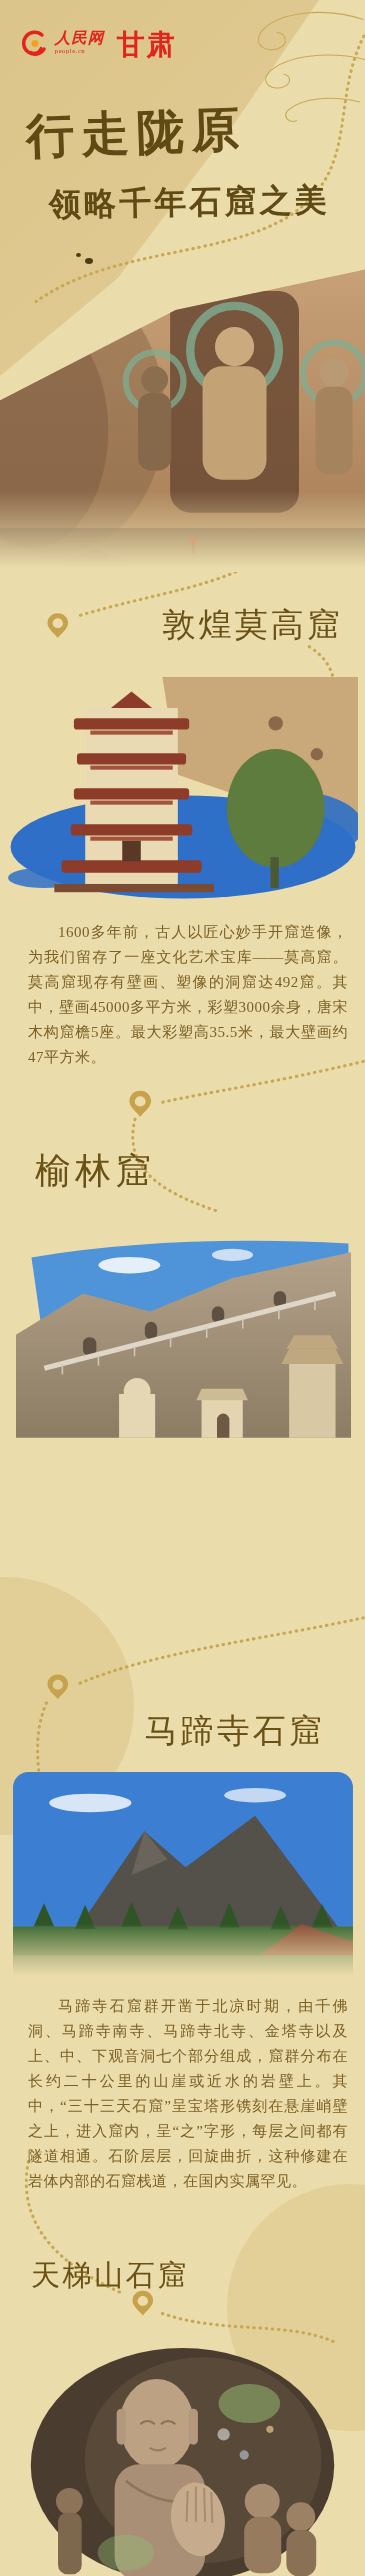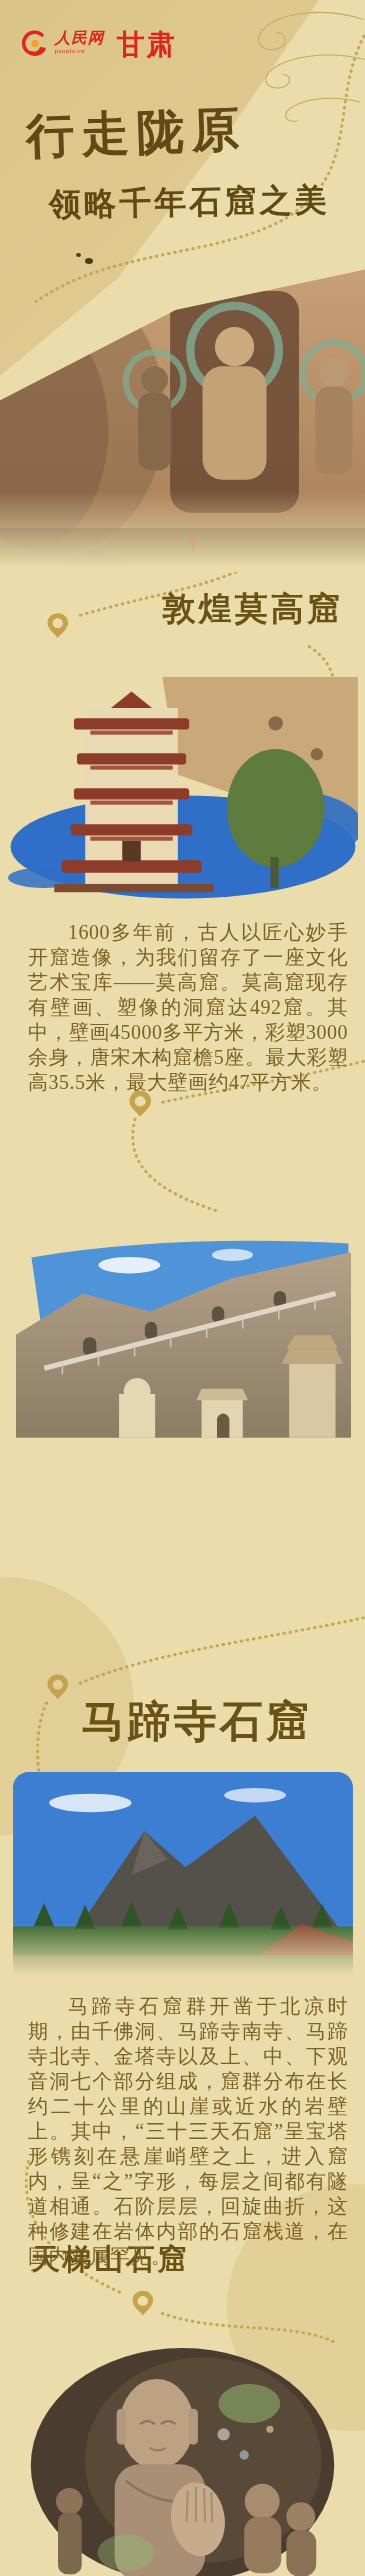--- a/index.html
+++ b/index.html
@@ -23,24 +23,24 @@
   .brand-mark{width:28px;height:28px;}
   .brand-col{display:flex;flex-direction:column;line-height:1;}
   .brand-name{font-size:15.5px;font-weight:bold;color:#e1251b;letter-spacing:1px;font-style:italic;}
   .brand-domain{font-size:6.7px;color:#e1251b;margin-top:2.1px;letter-spacing:0.5px;}
   .brand-region{font-size:28px;font-weight:bold;color:#e1251b;margin-left:5.2px;line-height:1.1;letter-spacing:2.1px;}
   
   .main-title-1{left:26px;top:101px;font-size:48px;font-weight:bold;color:#5f4a15;letter-spacing:7.2px;transform:rotate(-2deg);}
   .main-title-2{left:49px;top:181px;font-size:32px;font-weight:bold;color:#5f4a15;letter-spacing:3.1px;transform:rotate(-1deg);}
   .ink-dot{background:#4a3c14;border-radius:50%;}
   
-  .sec-title{font-weight:bold;color:#6a5217;white-space:nowrap;}
+  .sec-title{font-weight:normal;color:#6a5217;white-space:nowrap;margin-top:16px;}
   
   .body-text{
-    width:320px;font-size:20px;line-height:25px;color:#7c6124;
+    width:320px;font-size:15px;line-height:25px;color:#7c6124;
     text-align:justify;text-indent:2em;letter-spacing:0.5px;
   }
   
   .photo{overflow:visible;}
   .fade-bottom:after{
     content:"";position:absolute;left:0;right:0;bottom:0;height:26%;
     background:linear-gradient(to bottom,rgba(235,220,171,0) 0%,#ebdcab 95%);
   }
   .hero-wrap{
     left:0;top:260px;width:366px;height:312px;
@@ -160,20 +160,21 @@
       <rect x="160" y="104" width="160" height="8" fill="#a4543b"></rect>
       <rect x="160" y="172" width="160" height="8" fill="#a4543b"></rect>
       <rect x="160" y="240" width="160" height="8" fill="#a4543b"></rect>
       <rect x="160" y="310" width="160" height="8" fill="#a4543b"></rect>
       <rect x="222" y="318" width="36" height="40" fill="#5a3826"></rect>
       <rect x="90" y="402" width="310" height="16" fill="#7a4a33"></rect>
     </svg>
   </div>
   <div class="abs body-text" style="left:28px;top:920px;">1600多年前，古人以匠心妙手开窟造像，为我们留存了一座文化艺术宝库——莫高窟。莫高窟现存有壁画、塑像的洞窟达492窟。其中，壁画45000多平方米，彩塑3000余身，唐宋木构窟檐5座。最大彩塑高35.5米，最大壁画约47平方米。</div>
 
+  <div class="abs sec-title" style="left:35px;top:1131px;font-size:36px;letter-spacing:4.1px;">榆林窟</div>
   <div class="abs photo" style="left:15.5px;top:1234px;width:335px;height:204px;">
     <svg width="335" height="204" viewBox="0 0 650 395">
       <defs>
         <linearGradient id="cliffg" x1="0" y1="0" x2="0" y2="1">
           <stop offset="0" stop-color="#b3a289"></stop>
             <stop offset="1" stop-color="#8d7c64"></stop>
         </linearGradient>
       </defs>
       <path d="M30,45 Q300,0 645,18 L645,170 Q380,120 50,185 Z" fill="#4f93d8"></path>
       <ellipse cx="220" cy="60" rx="60" ry="16" fill="#ffffff" opacity=".85"></ellipse>
@@ -198,21 +199,21 @@
       <circle cx="235" cy="305" r="26" fill="#e6d7b4"></circle>
       <rect x="360" y="320" width="80" height="75" fill="#e3d4b2"></rect>
       <path d="M350,322 L450,322 L440,300 L360,300 Z" fill="#cdbb94"></path>
       <rect x="530" y="250" width="90" height="145" fill="#d9c8a4"></rect>
       <path d="M515,252 L635,252 L620,222 L530,222 Z" fill="#bfa87f"></path>
       <path d="M525,222 L625,222 L610,196 L540,196 Z" fill="#bfa87f"></path>
       <path d="M390,360 a12,12 0 0 1 24,0 v35 h-24 Z" fill="#6e5a43"></path>
     </svg>
   </div>
 
-  <div class="abs sec-title" style="right:54px;top:1693px;font-size:43px;letter-spacing:3.1px;">马蹄寺石窟</div>
+  <div class="abs sec-title" style="right:41px;top:1693px;font-size:33px;letter-spacing:3.1px;">马蹄寺石窟</div>
   <div class="abs photo fade-bottom" style="left:13px;top:1772px;width:340px;height:206px;">
     <svg width="340" height="206" viewBox="0 0 660 400">
       <rect x="0" y="0" width="660" height="400" rx="30" fill="#3c7ed2"></rect>
       <ellipse cx="150" cy="60" rx="80" ry="18" fill="#ffffff" opacity=".8"></ellipse>
       <ellipse cx="470" cy="45" rx="60" ry="14" fill="#ffffff" opacity=".7"></ellipse>
       <polygon points="60,400 255,115 335,185 470,85 660,340 660,400" fill="#54504a"></polygon>
       <polygon points="255,115 300,170 230,200" fill="#6a645c"></polygon>
       <rect x="0" y="300" width="660" height="64" fill="#3e6a33"></rect>
       <g fill="#2f5526">
         <polygon points="40,300 60,255 80,300"></polygon>

